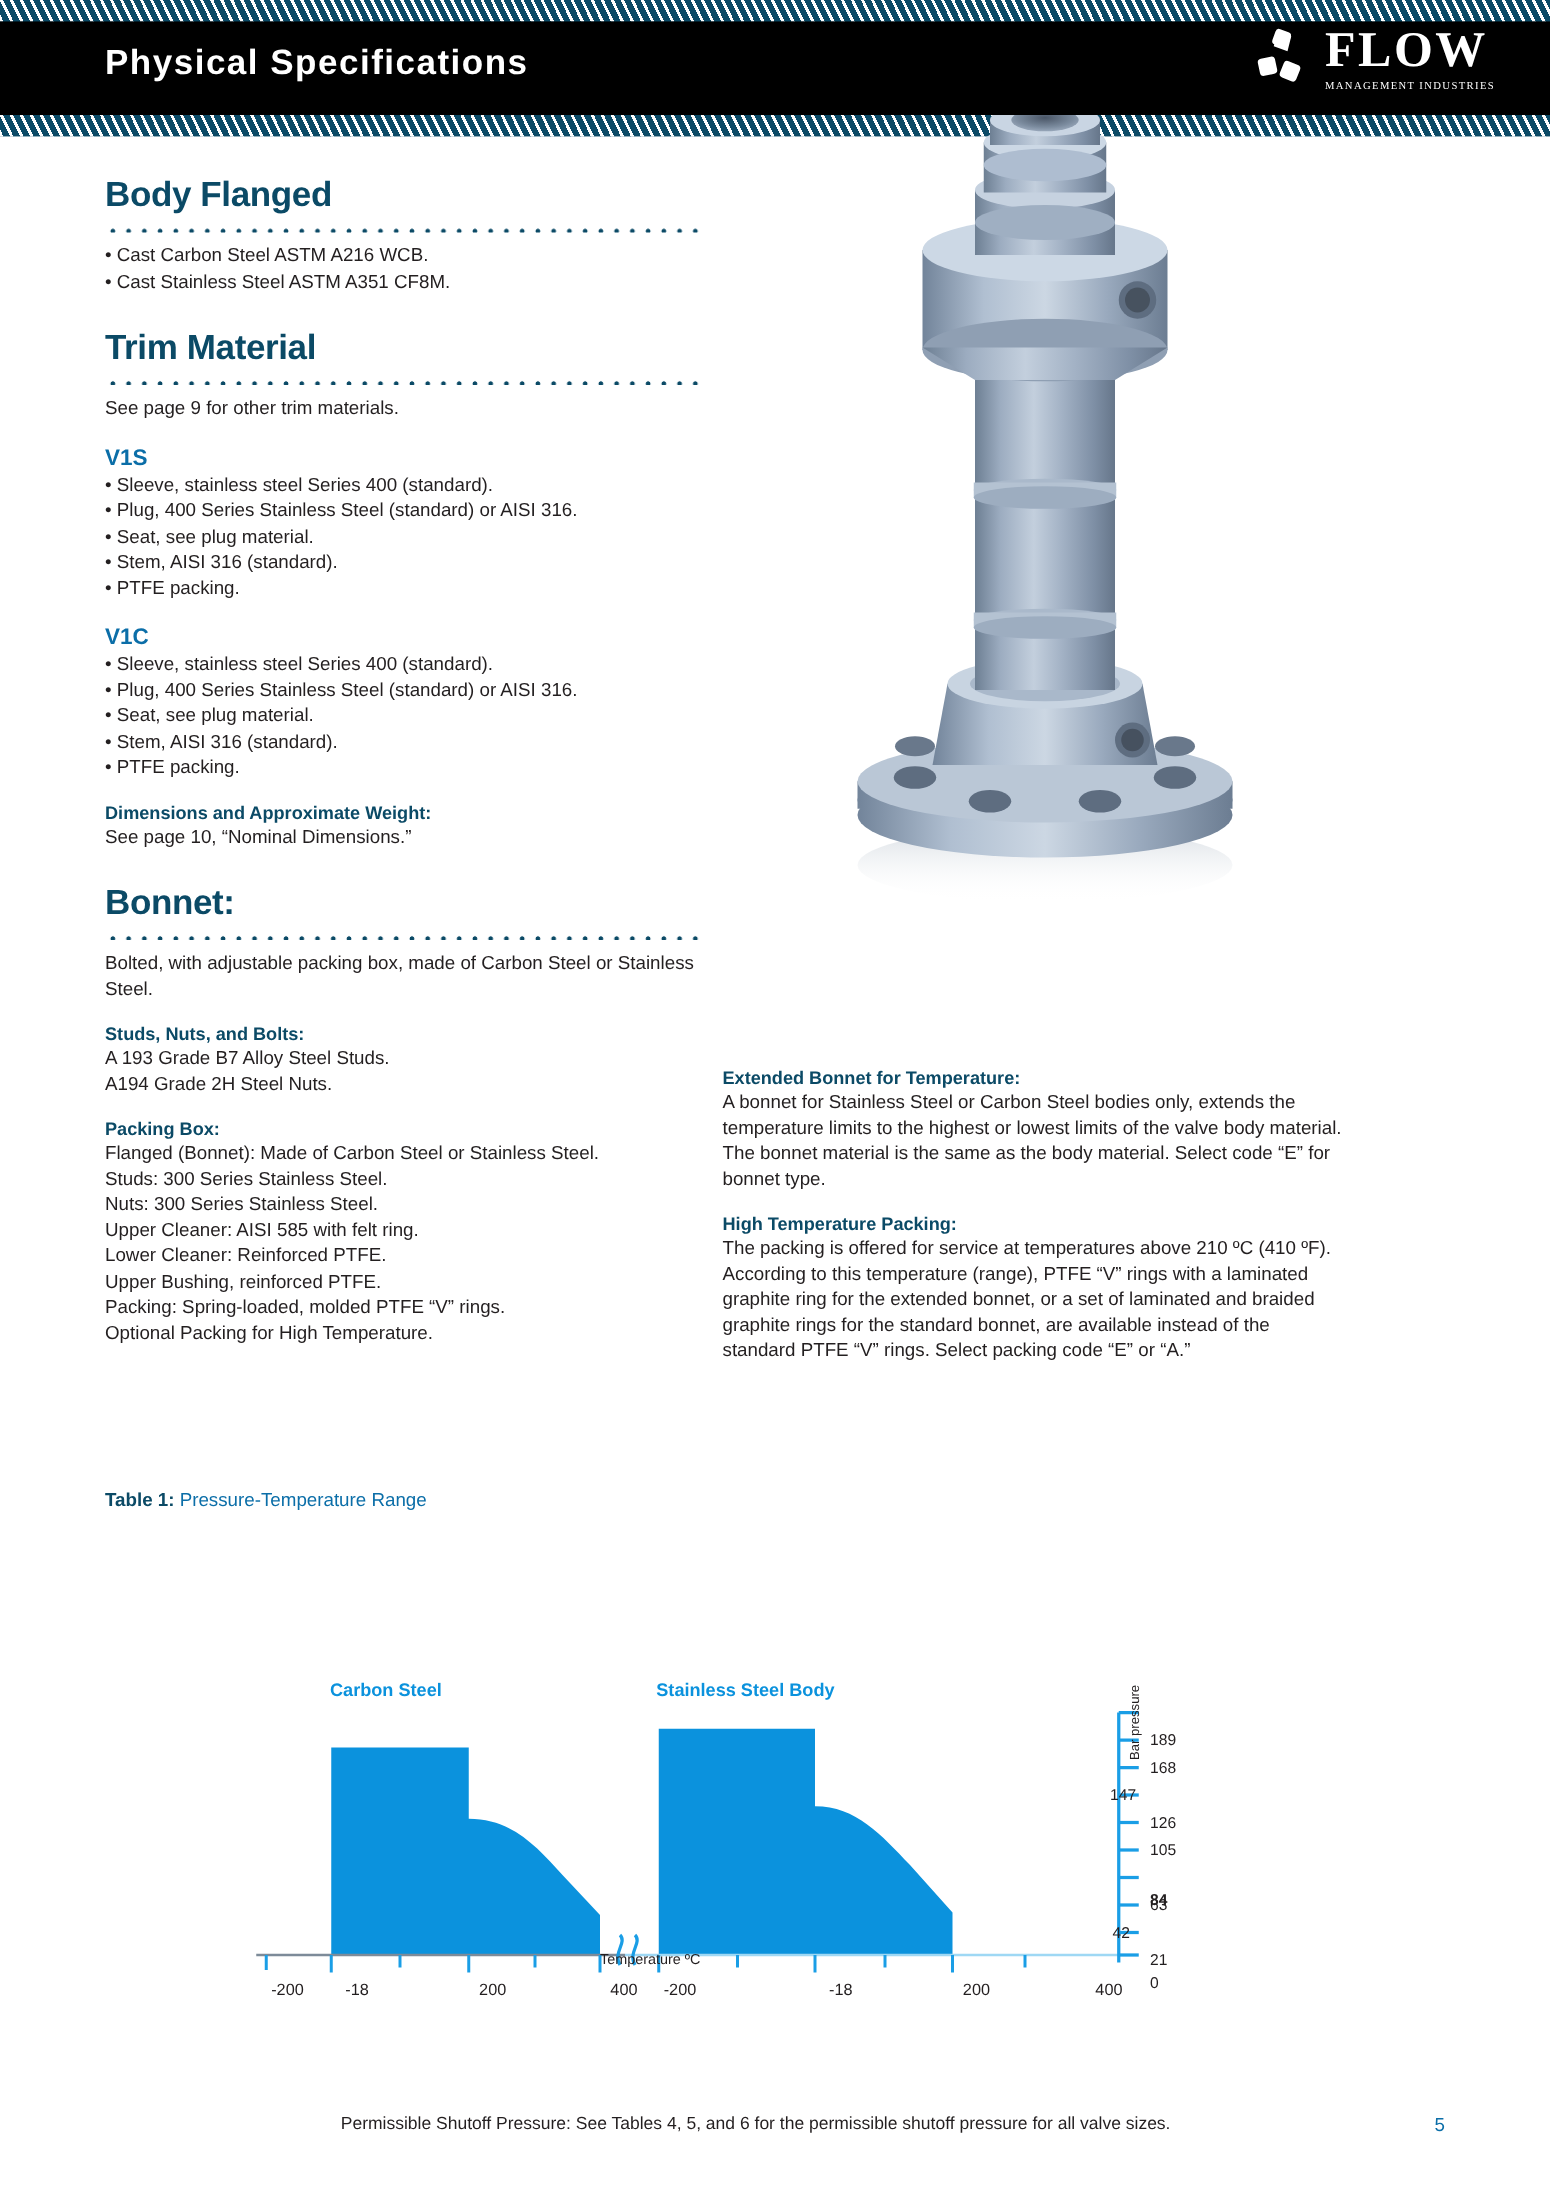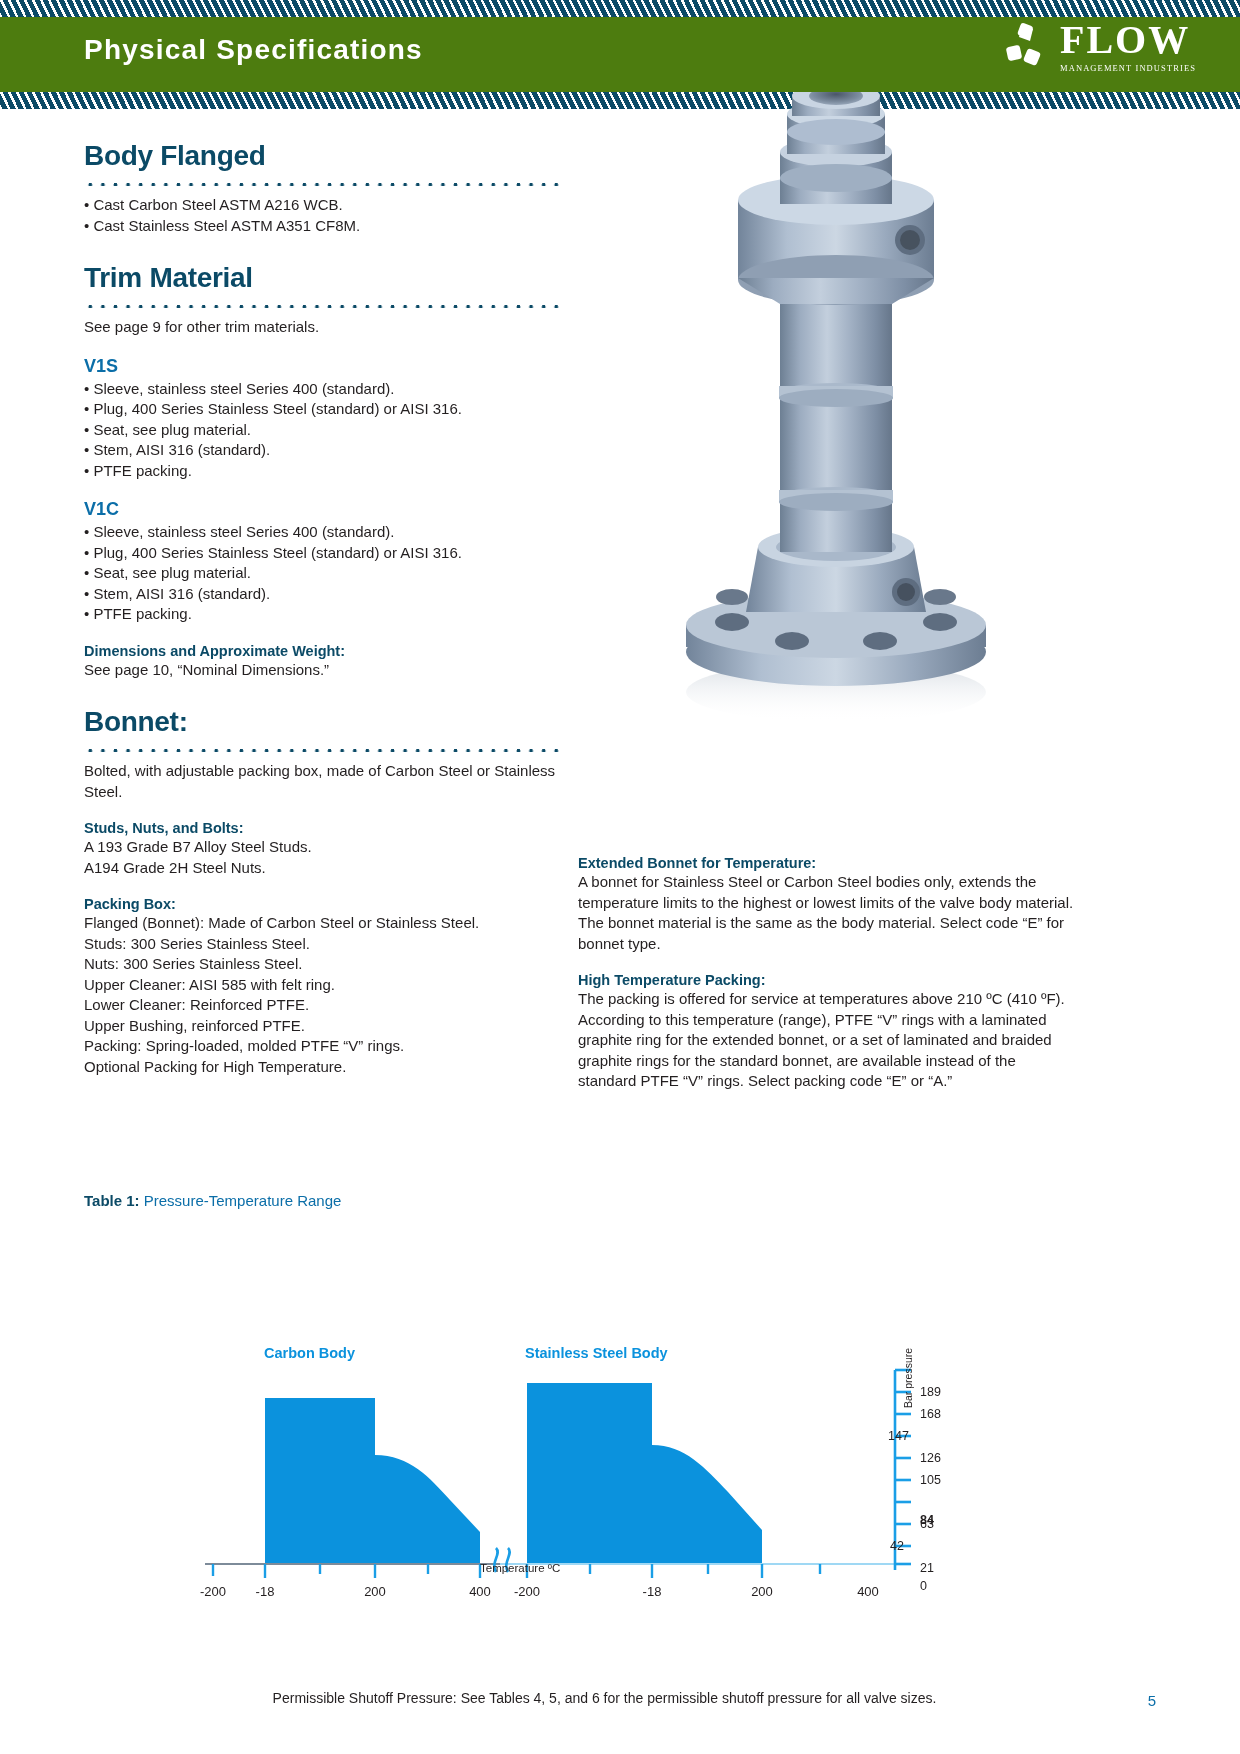--- a/index.html
+++ b/index.html
@@ -8,21 +8,21 @@
     background: #ffffff;
     font-family: "Liberation Sans", sans-serif;
     color: #231f20;
     overflow: hidden;
   }
   .page { position: relative; width: 1240px; height: 1754px; background: #fff; }
 
   
   .header {
     position: absolute; left: 0; top: 0; width: 1240px; height: 92px;
-    background: #4d7c0f;
+    background: #000000;
   }
   .hatch-top, .hatch-bottom {
     position: absolute; left: 0; width: 1240px; height: 17px;
     background-color: #0b4a66;
     background-image: repeating-linear-gradient(
       64deg,
       #ffffff 0px, #ffffff 2.4px,
       #0b4a66 2.4px, #0b4a66 7.2px );
   }
   .hatch-top { top: 0; }
@@ -92,21 +92,21 @@
   .chart svg { display: block; }
   .chart-title {
     position: absolute; font-size: 14.5px; font-weight: bold; color: #0b92dd;
   }
   .ct1 { left: 84px; top: 45px; }
   .ct2 { left: 345px; top: 45px; }
   .axis-num {
     position: absolute; font-size: 12.5px; color: #231f20;
   }
   .xtick-lbl {
-    position: absolute; font-size: 13px; color: #231f20; text-align: center; width: 60px;
+    position: absolute; font-size: 13px; color: #231f20; text-align: right; width: 60px;
   }
   .ylabel-rot {
     position: absolute; left: 722px; top: 108px;
     font-size: 10.5px; color: #231f20;
     transform: rotate(-90deg); transform-origin: left top;
     white-space: nowrap;
   }
   .xlabel {
     position: absolute; left: 300px; top: 262px;
     font-size: 11.5px; color: #231f20;
@@ -352,21 +352,21 @@
         <line x1="715" y1="136" x2="731" y2="136"></line>
         <line x1="715" y1="158" x2="731" y2="158"></line>
         <line x1="715" y1="180" x2="731" y2="180"></line>
         <line x1="715" y1="202" x2="731" y2="202"></line>
         <line x1="715" y1="224" x2="731" y2="224"></line>
         <line x1="715" y1="246" x2="731" y2="246"></line>
         <line x1="715" y1="264" x2="731" y2="264"></line>
       </g>
     </svg>
 
-    <div class="chart-title ct1">Carbon Body</div>
+    <div class="chart-title ct1">Carbon Steel</div>
     <div class="chart-title ct2">Stainless Steel Body</div>
 
     <div class="axis-num" style="left:740px; top:85px;">189</div>
     <div class="axis-num" style="left:740px; top:107px;">168</div>
     <div class="axis-num" style="left:708px; top:129px;">147</div>
     <div class="axis-num" style="left:740px; top:151px;">126</div>
     <div class="axis-num" style="left:740px; top:173px;">105</div>
     <div class="axis-num" style="left:740px; top:213px;font-weight:bold;">84</div>
     <div class="axis-num" style="left:740px; top:217px;">63</div>
     <div class="axis-num" style="left:710px; top:239px;">42</div>

